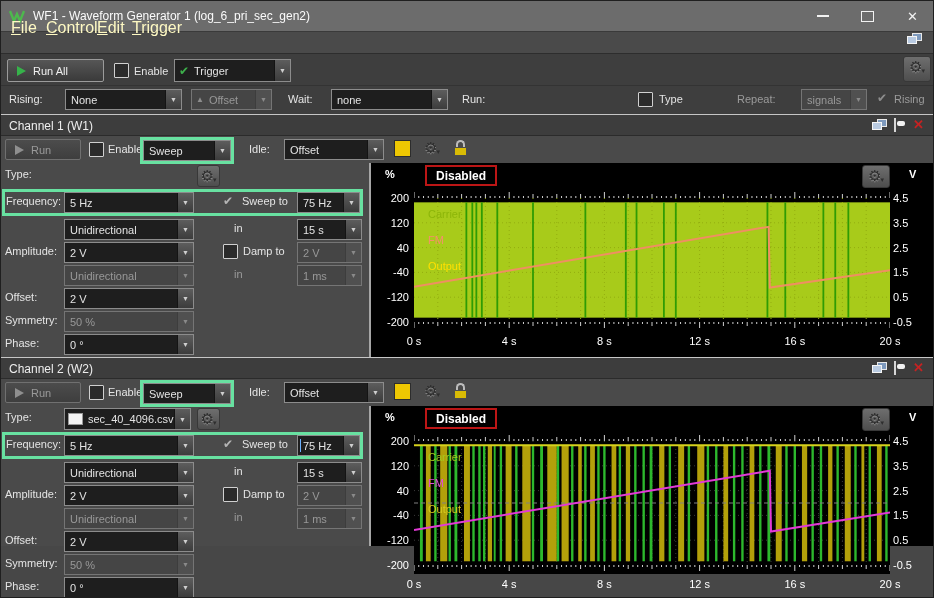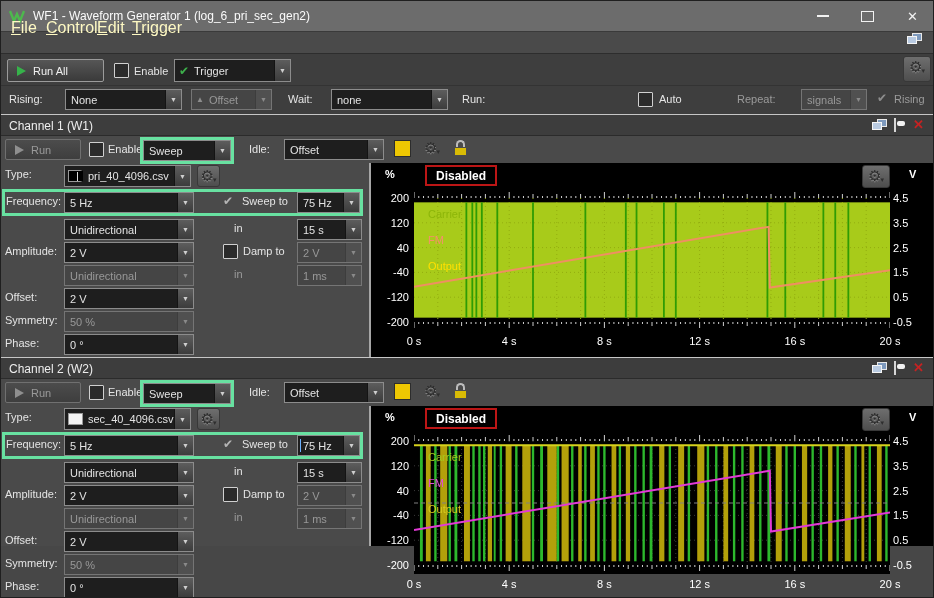--- a/index.html
+++ b/index.html
@@ -133,21 +133,21 @@
     <span class="ctext">Offset</span>
     <span class="carrow">▼</span>
   </div>
   <span class="lbl" style="left:287px;top:92px">Wait:</span>
   <div class="combo abs" style="left:330px;top:88px;width:117px;height:21px">
     <span class="ctext">none</span>
     <span class="carrow">▼</span>
   </div>
   <span class="lbl" style="left:461px;top:92px">Run:</span>
   <span class="checkbox abs" style="left:637px;top:91px"></span>
-  <span class="lbl" style="left:658px;top:92px">Auto</span>
+  <span class="lbl" style="left:658px;top:92px">Type</span>
   <span class="lbl dim" style="left:736px;top:92px">Repeat:</span>
   <div class="combo disabled abs" style="left:800px;top:88px;width:66px;height:21px">
     <span class="ctext">signals</span>
     <span class="carrow">▼</span>
   </div>
   <span class="check abs" style="left:876px;top:90px;color:#8d8d8d">✔</span>
   <span class="lbl dim" style="left:893px;top:92px">Rising</span>
 
   <div class="channel" style="top:113px;height:243px">
     <div class="ch-titlebar">
@@ -174,25 +174,20 @@
       <span class="carrow">▼</span>
     </div>
     <span class="swatch abs" style="left:393px;top:25px"></span>
     <span class="gear-plain abs" style="left:423px;top:25px">
       <span class="gear-glyph">⚙</span>
         <span class="gear-caret">▾</span>
     </span>
     <span class="lock abs" style="left:452px;top:25px"></span>
 
     <span class="lbl" style="left:4px;top:53px">Type:</span>
-    <div class="combo abs" style="left:63px;top:50px;width:127px;height:22px">
-      <span class="thumb dark"></span>
-      <span class="ctext">pri_40_4096.csv</span>
-      <span class="carrow">▼</span>
-    </div>
     <div class="gear-btn abs" style="left:196px;top:50px;width:23px;height:22px">
       <span class="gear-glyph">⚙</span>
         <span class="gear-caret">▾</span>
     </div>
 
     <div class="hl" style="left:1px;top:74px;width:361px;height:27px"></div>
     <span class="lbl" style="left:5px;top:80px">Frequency:</span>
     <div class="combo abs" style="left:63px;top:77px;width:130px;height:21px">
       <span class="ctext">5 Hz</span>
       <span class="carrow">▼</span>

